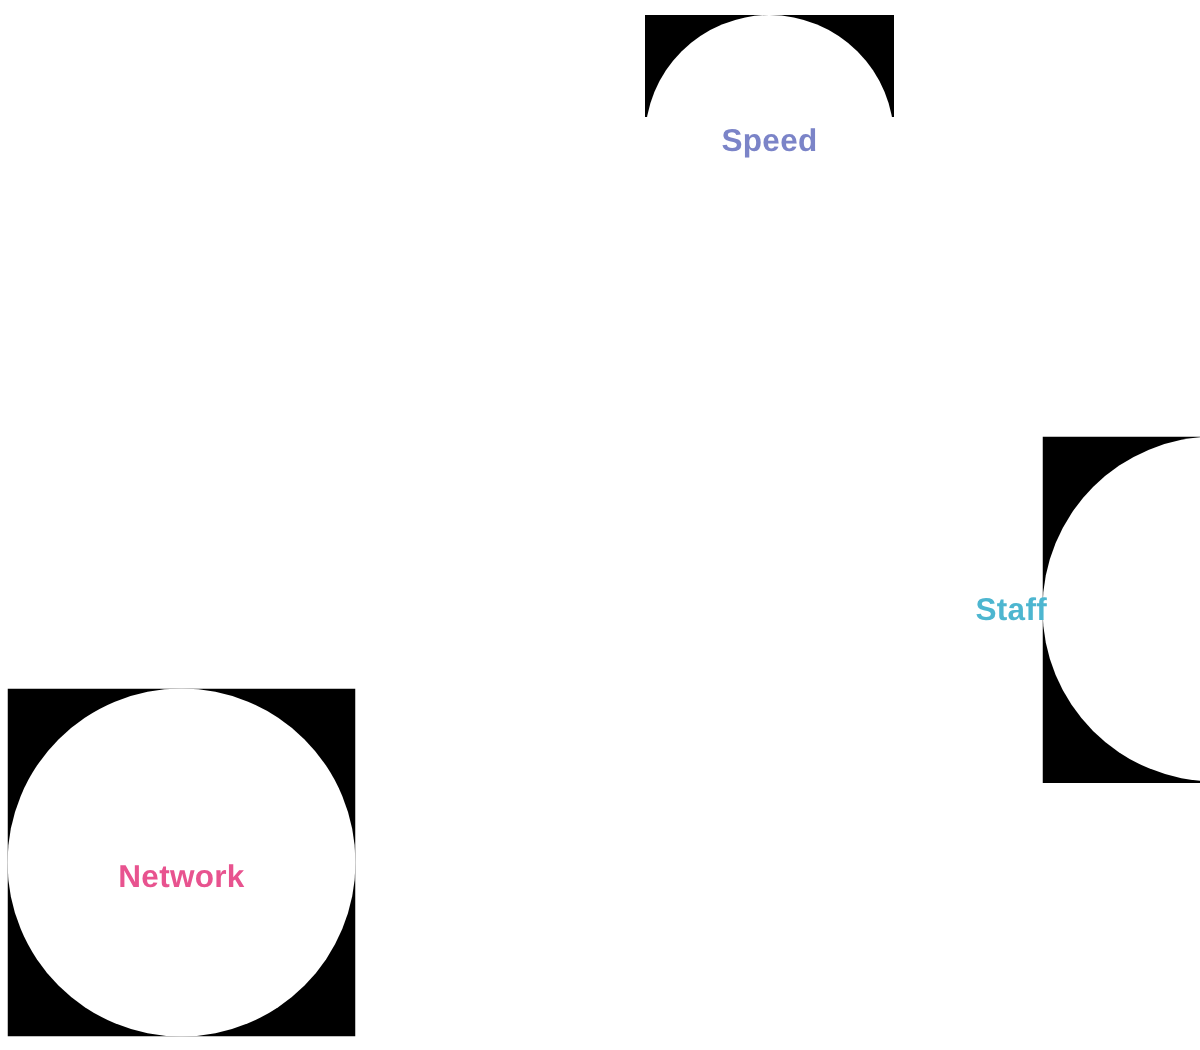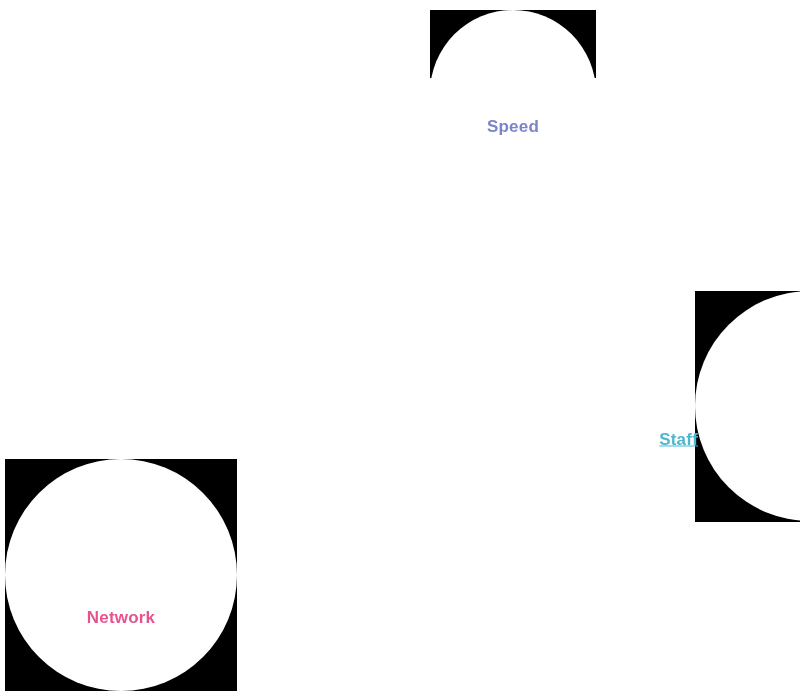--- a/index.html
+++ b/index.html
@@ -44,34 +44,32 @@
     top: 0;
     width: 100%;
     height: 100%;
     background: #ffffff;
     border-radius: 50%;
   }
 
   .node-label {
     position: absolute;
     white-space: nowrap;
-    font-size: 17px;
+    font-size: 21px;
     font-weight: bold;
     font-family: "Liberation Sans", sans-serif;
     letter-spacing: 0.2px;
     line-height: 1;
-    margin-top: 32px;
   }
 
   .label-center {
     transform: translate(-50%, -50%);
   }
   .label-right {
     transform: translate(-100%, -50%);
-    text-decoration: underline;
   }
 </style>
 </head>
 <body style="background: rgb(255, 255, 255);">
 
 <div id="canvas" style="background: rgb(255, 255, 255);">
 
   <div class="node" style="left: 430px; top: 10px; width: 166px; height: 166px; clip-path: inset(0px 0px 98px);">
     <div class="node-square" style="background: rgb(0, 0, 0);"></div>
     <div class="node-disc" style="background: rgb(255, 255, 255); left: 0px; top: 0px; width: 166px; height: 166px;"></div>

